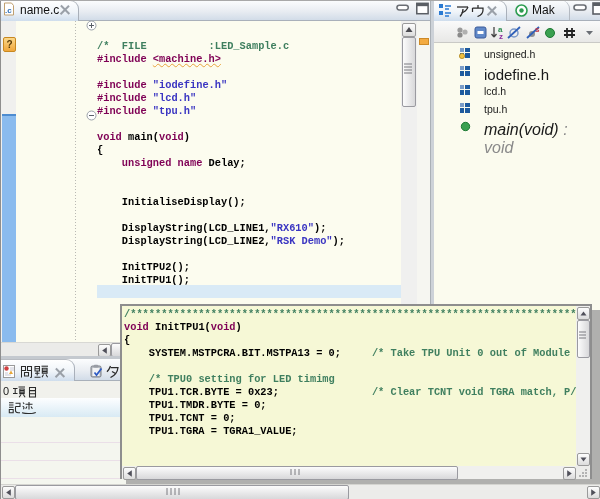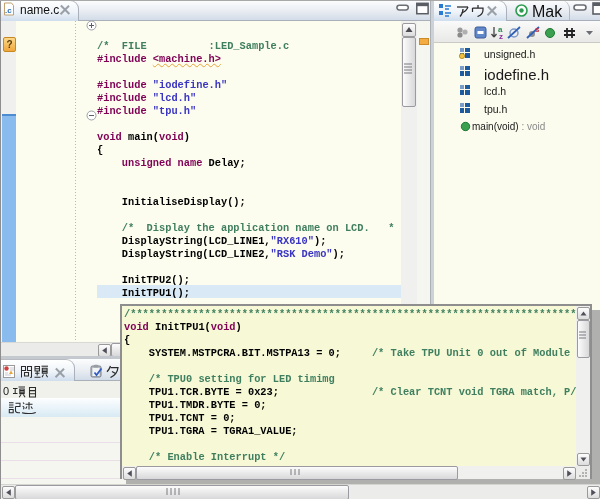--- a/index.html
+++ b/index.html
@@ -70,21 +70,20 @@
 <span class="kw">#include</span> <span class="str">"lcd.h"</span>
 <span class="kw">#include</span> <span class="str">"tpu.h"</span>
 
 <span class="kw">void</span> main(<span class="kw">void</span>)
 {
     <span class="kw">unsigned name</span> Delay;
 
 
     InitialiseDisplay();
 
-    <span class="cmt">/*  Display the application name on LCD.   *</span>
     DisplayString(LCD_LINE1,<span class="str">"RX610"</span>);
     DisplayString(LCD_LINE2,<span class="str">"RSK Demo"</span>);
 
     InitTPU2();
     InitTPU1();</pre>
   </div>
 
   <div class="abs" style="left:401px;top:21px;width:16px;height:283px;background:#f0f0ef;"></div>
   <div class="sbbtn" style="left:402px;top:23px;width:12px;height:12px;">
     <svg width="12" height="12" viewBox="0 0 12 12">
@@ -128,21 +127,21 @@
         <path d="M16.5 4v4"></path>
     </g>
   </svg>
   <div class="xbtn" style="left:487px;top:6px;"></div>
 
   <div class="abs" style="left:506px;top:0;width:63px;height:20px;border-right:1px solid #b4bac2;border-top-right-radius:9px;"></div>
   <svg class="abs" style="left:515px;top:4px;" width="13" height="13" viewBox="0 0 13 13">
     <circle cx="6.5" cy="6.5" r="5.5" fill="#fff" stroke="#2c9c50" stroke-width="1.6"></circle>
     <circle cx="6.5" cy="6.5" r="2.2" fill="#2c9c50"></circle>
   </svg>
-  <div class="abs" style="left:532px;top:3px;font-size:16px;color:#111;">Mak</div>
+  <div class="abs" style="left:532px;top:3px;font-size:12px;color:#111;">Mak</div>
 
   <svg class="abs" style="left:573px;top:2px;" width="27" height="14" viewBox="0 0 27 14">
     <rect x="1" y="3" width="12" height="5" rx="2.5" fill="#fff" stroke="#6a6e74" stroke-width="1.6"></rect>
     <rect x="20" y="1" width="12" height="11" fill="#fff" stroke="#5a5e64" stroke-width="1.6"></rect>
     <rect x="20" y="1" width="12" height="3" fill="#5a5e64"></rect>
   </svg>
 
   <div class="abs" style="left:434px;top:21px;width:166px;height:21px;background:linear-gradient(180deg,#fafafa,#e8e8e6);border-bottom:1px solid #cacac6;"></div>
   <svg class="abs" style="left:455px;top:25px;" width="140" height="16" viewBox="0 0 140 16">
 
@@ -198,21 +197,21 @@
     <rect x="1" y="6" width="4" height="5" fill="#1d5a9e"></rect>
       <rect x="6" y="6" width="5" height="5" fill="#1d5a9e"></rect>
   </svg>
   <svg class="abs" style="left:460px;top:121px;" width="11" height="11" viewBox="0 0 11 11">
     <circle cx="5.5" cy="5.5" r="4.2" fill="#3aa050" stroke="#1e7a34"></circle>
   </svg>
   <div class="abs" style="left:484px;top:48px;font-size:10.5px;color:#1a1a1a;">unsigned.h</div>
   <div class="abs" style="left:484px;top:66px;font-size:15px;color:#1a1a1a;">iodefine.h</div>
   <div class="abs" style="left:484px;top:85px;font-size:10.5px;color:#1a1a1a;">lcd.h</div>
   <div class="abs" style="left:484px;top:103px;font-size:10.5px;color:#1a1a1a;">tpu.h</div>
-  <div class="abs" style="left:472px;top:121px;font-size:10px;color:#1a1a1a;">main(void)<span style="color:#8a8a8a;"> : void</span></div>
+  <div class="abs" style="left:484px;top:121px;font-size:16px;color:#1a1a1a;font-style:italic;">main(void)<span style="color:#8a8a8a;"> : void</span></div>
 
   <div class="abs" style="left:0;top:356px;width:600px;height:3px;background:#c4c9cf;"></div>
   <div class="abs grad-tab" style="left:0;top:359px;width:600px;height:21px;border-bottom:1px solid #a9b0ba;"></div>
   <div class="abs" style="left:0;top:359px;width:74px;height:21px;background:linear-gradient(180deg,#ffffff 0%,#eff4f9 55%,#cfdded 100%);border-right:1px solid #a9b0ba;border-top:1px solid #b8bcc2;border-top-right-radius:9px;"></div>
 
   <svg class="abs" style="left:3px;top:365px;" width="12" height="13" viewBox="0 0 12 13">
     <rect x="0.5" y="0.5" width="11" height="12" fill="#fff" stroke="#9a9a9a"></rect>
     <circle cx="3.5" cy="3.5" r="2.2" fill="#d04040"></circle>
     <path d="M6 9l2-3.5L10 9z" fill="#e8a83a"></path>
     <path d="M7 3h4M7 5h4M2 8h3M2 10h6" stroke="#b8b8c8" stroke-width="0.8"></path>
@@ -302,21 +301,21 @@
 <span class="kw">void</span> InitTPU1(<span class="kw">void</span>)
 {
     SYSTEM.MSTPCRA.BIT.MSTPA13 = 0;     <span class="cmt">/* Take TPU Unit 0 out of Module </span>
 
     <span class="cmt">/* TPU0 setting for LED timimg</span>
     TPU1.TCR.BYTE = 0x23;               <span class="cmt">/* Clear TCNT void TGRA match, P/</span>
     TPU1.TMDR.BYTE = 0;
     TPU1.TCNT = 0;
     TPU1.TGRA = TGRA1_VALUE;
 
-    <span class="cmt">/* Enable Interrupt */</span></pre>
+    </pre>
     </div>
 
     <div class="abs" style="left:454px;top:0;width:14px;height:160px;background:#f0f0ee;">
       <div class="sbbtn" style="left:1px;top:1px;width:11px;height:11px;">
         <svg width="11" height="11" viewBox="0 0 11 11">
             <path d="M5.5 3.5L8.5 7.5h-6z" fill="#50505a"></path>
           </svg>
       </div>
       <div class="thumb thumbv" style="left:1px;top:14px;width:11px;height:36px;"></div>
       <svg class="abs" style="left:3px;top:25px;" width="8" height="14" viewBox="0 0 8 14">

